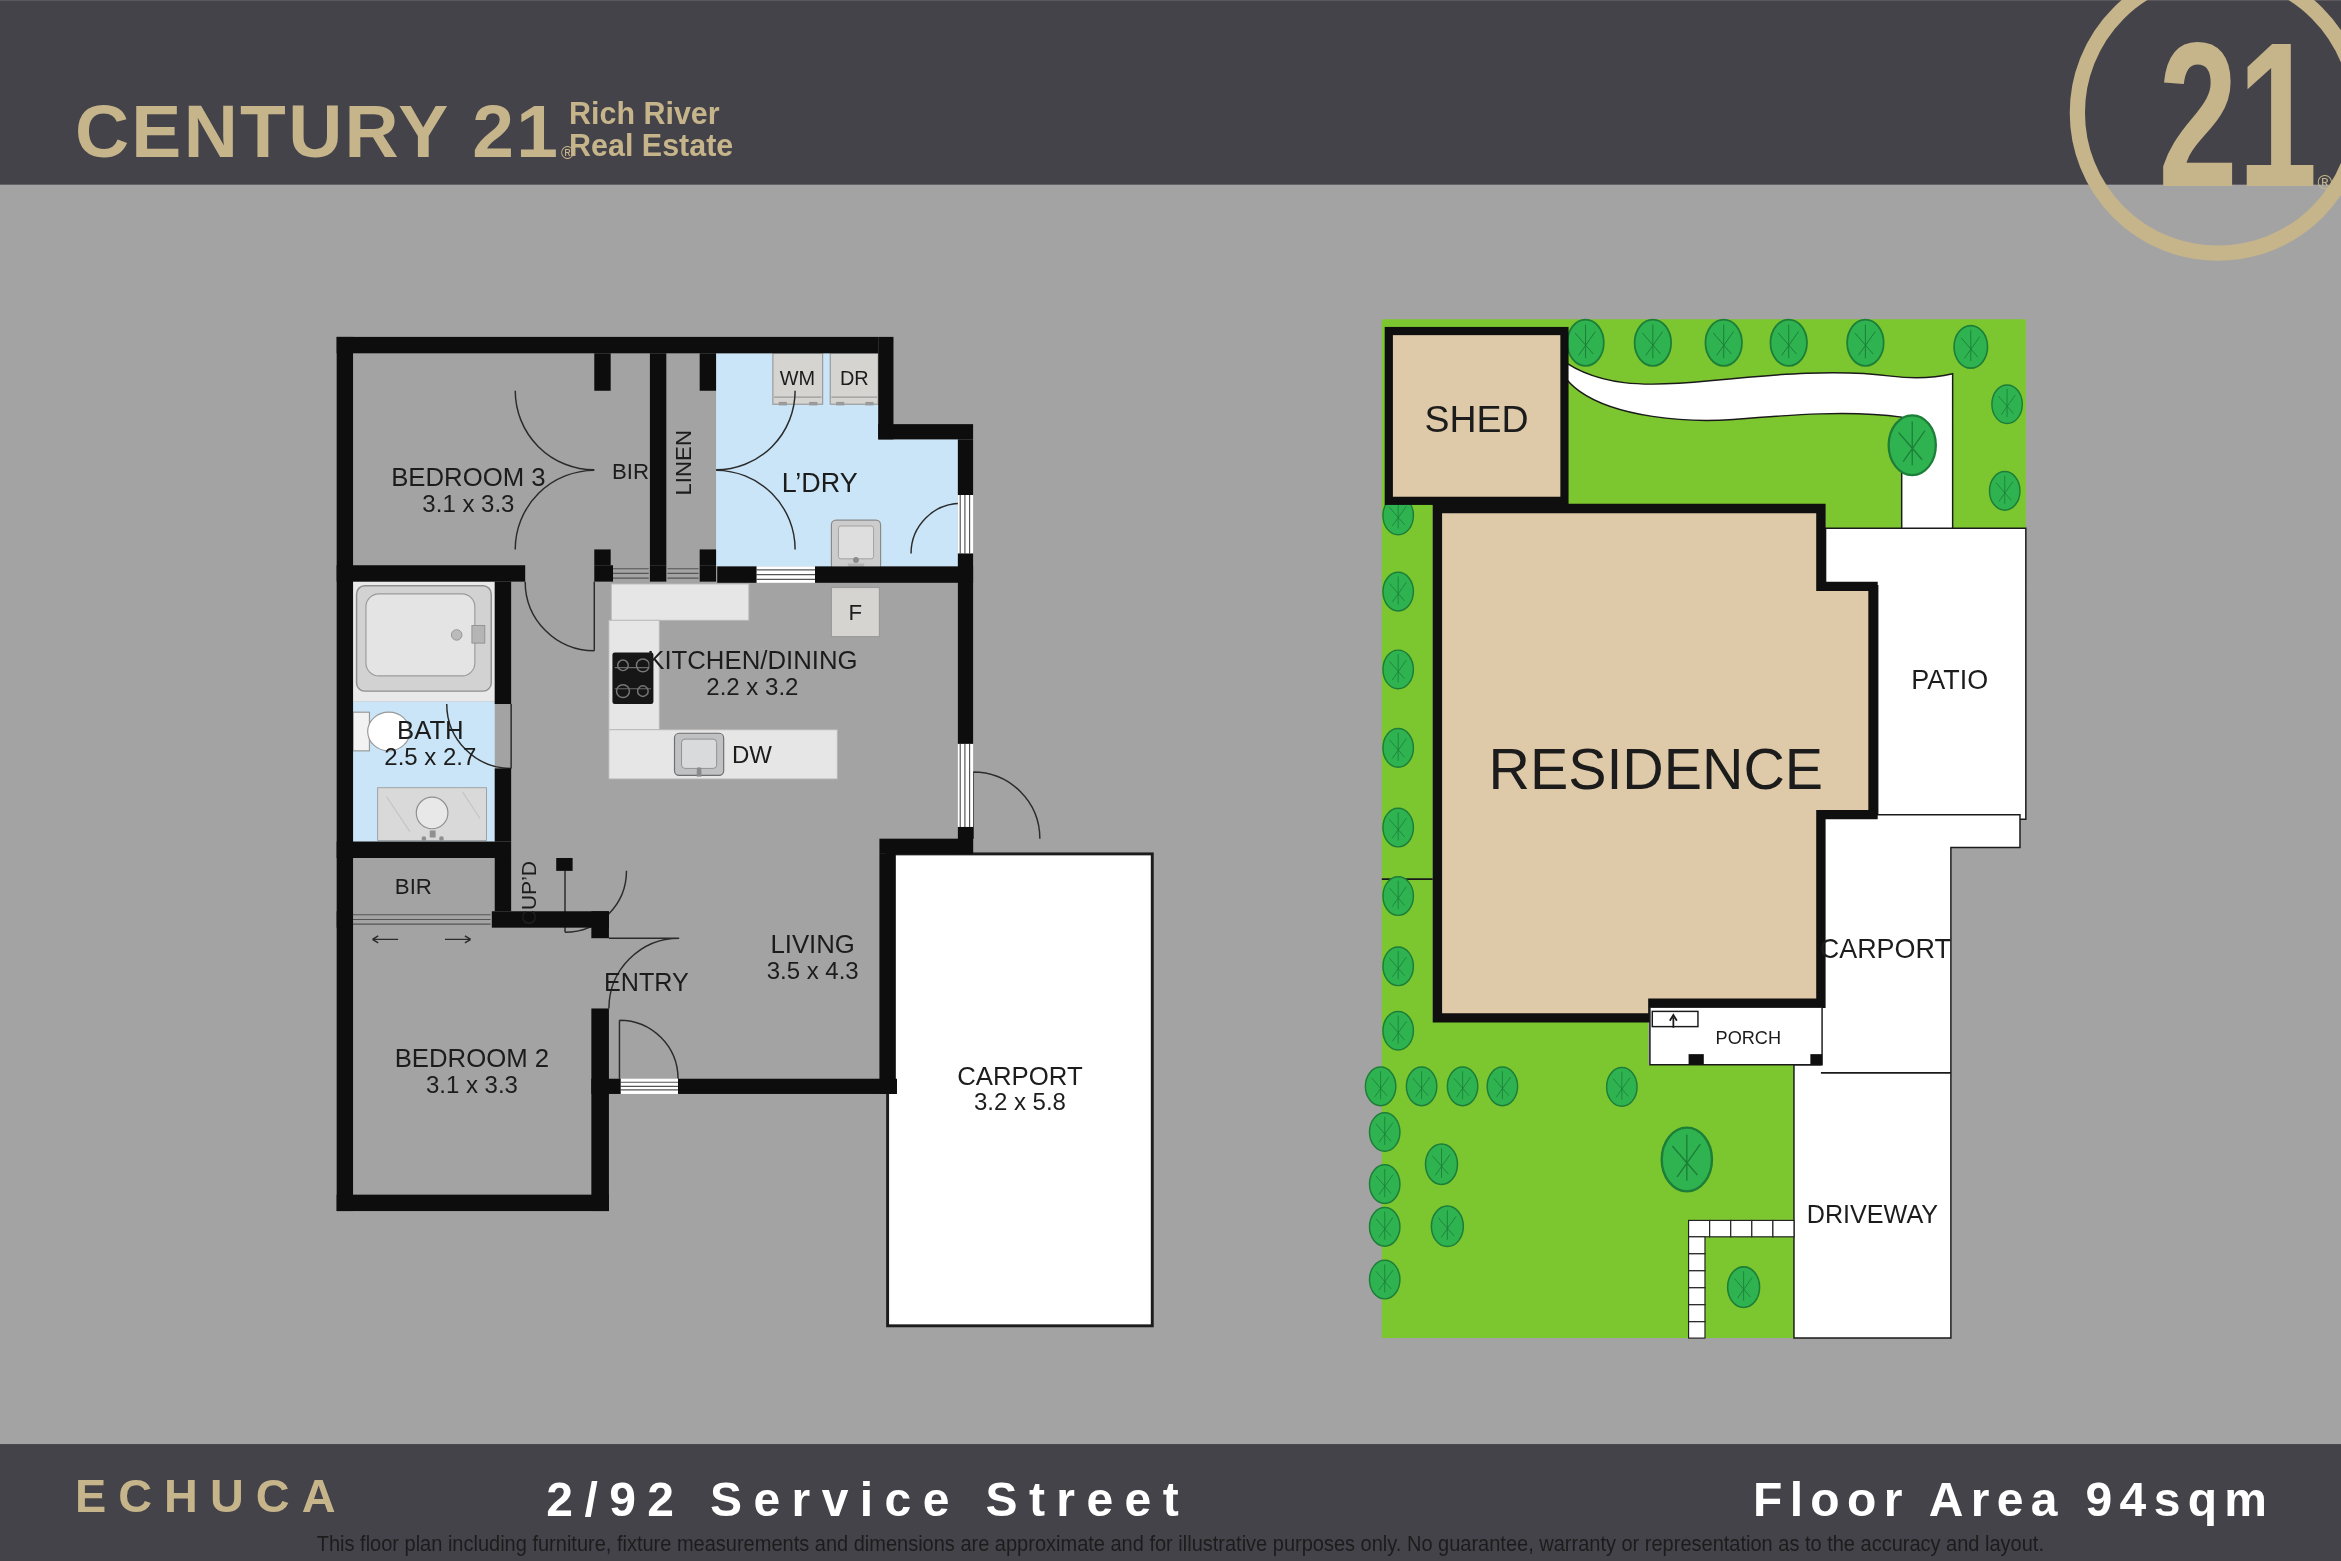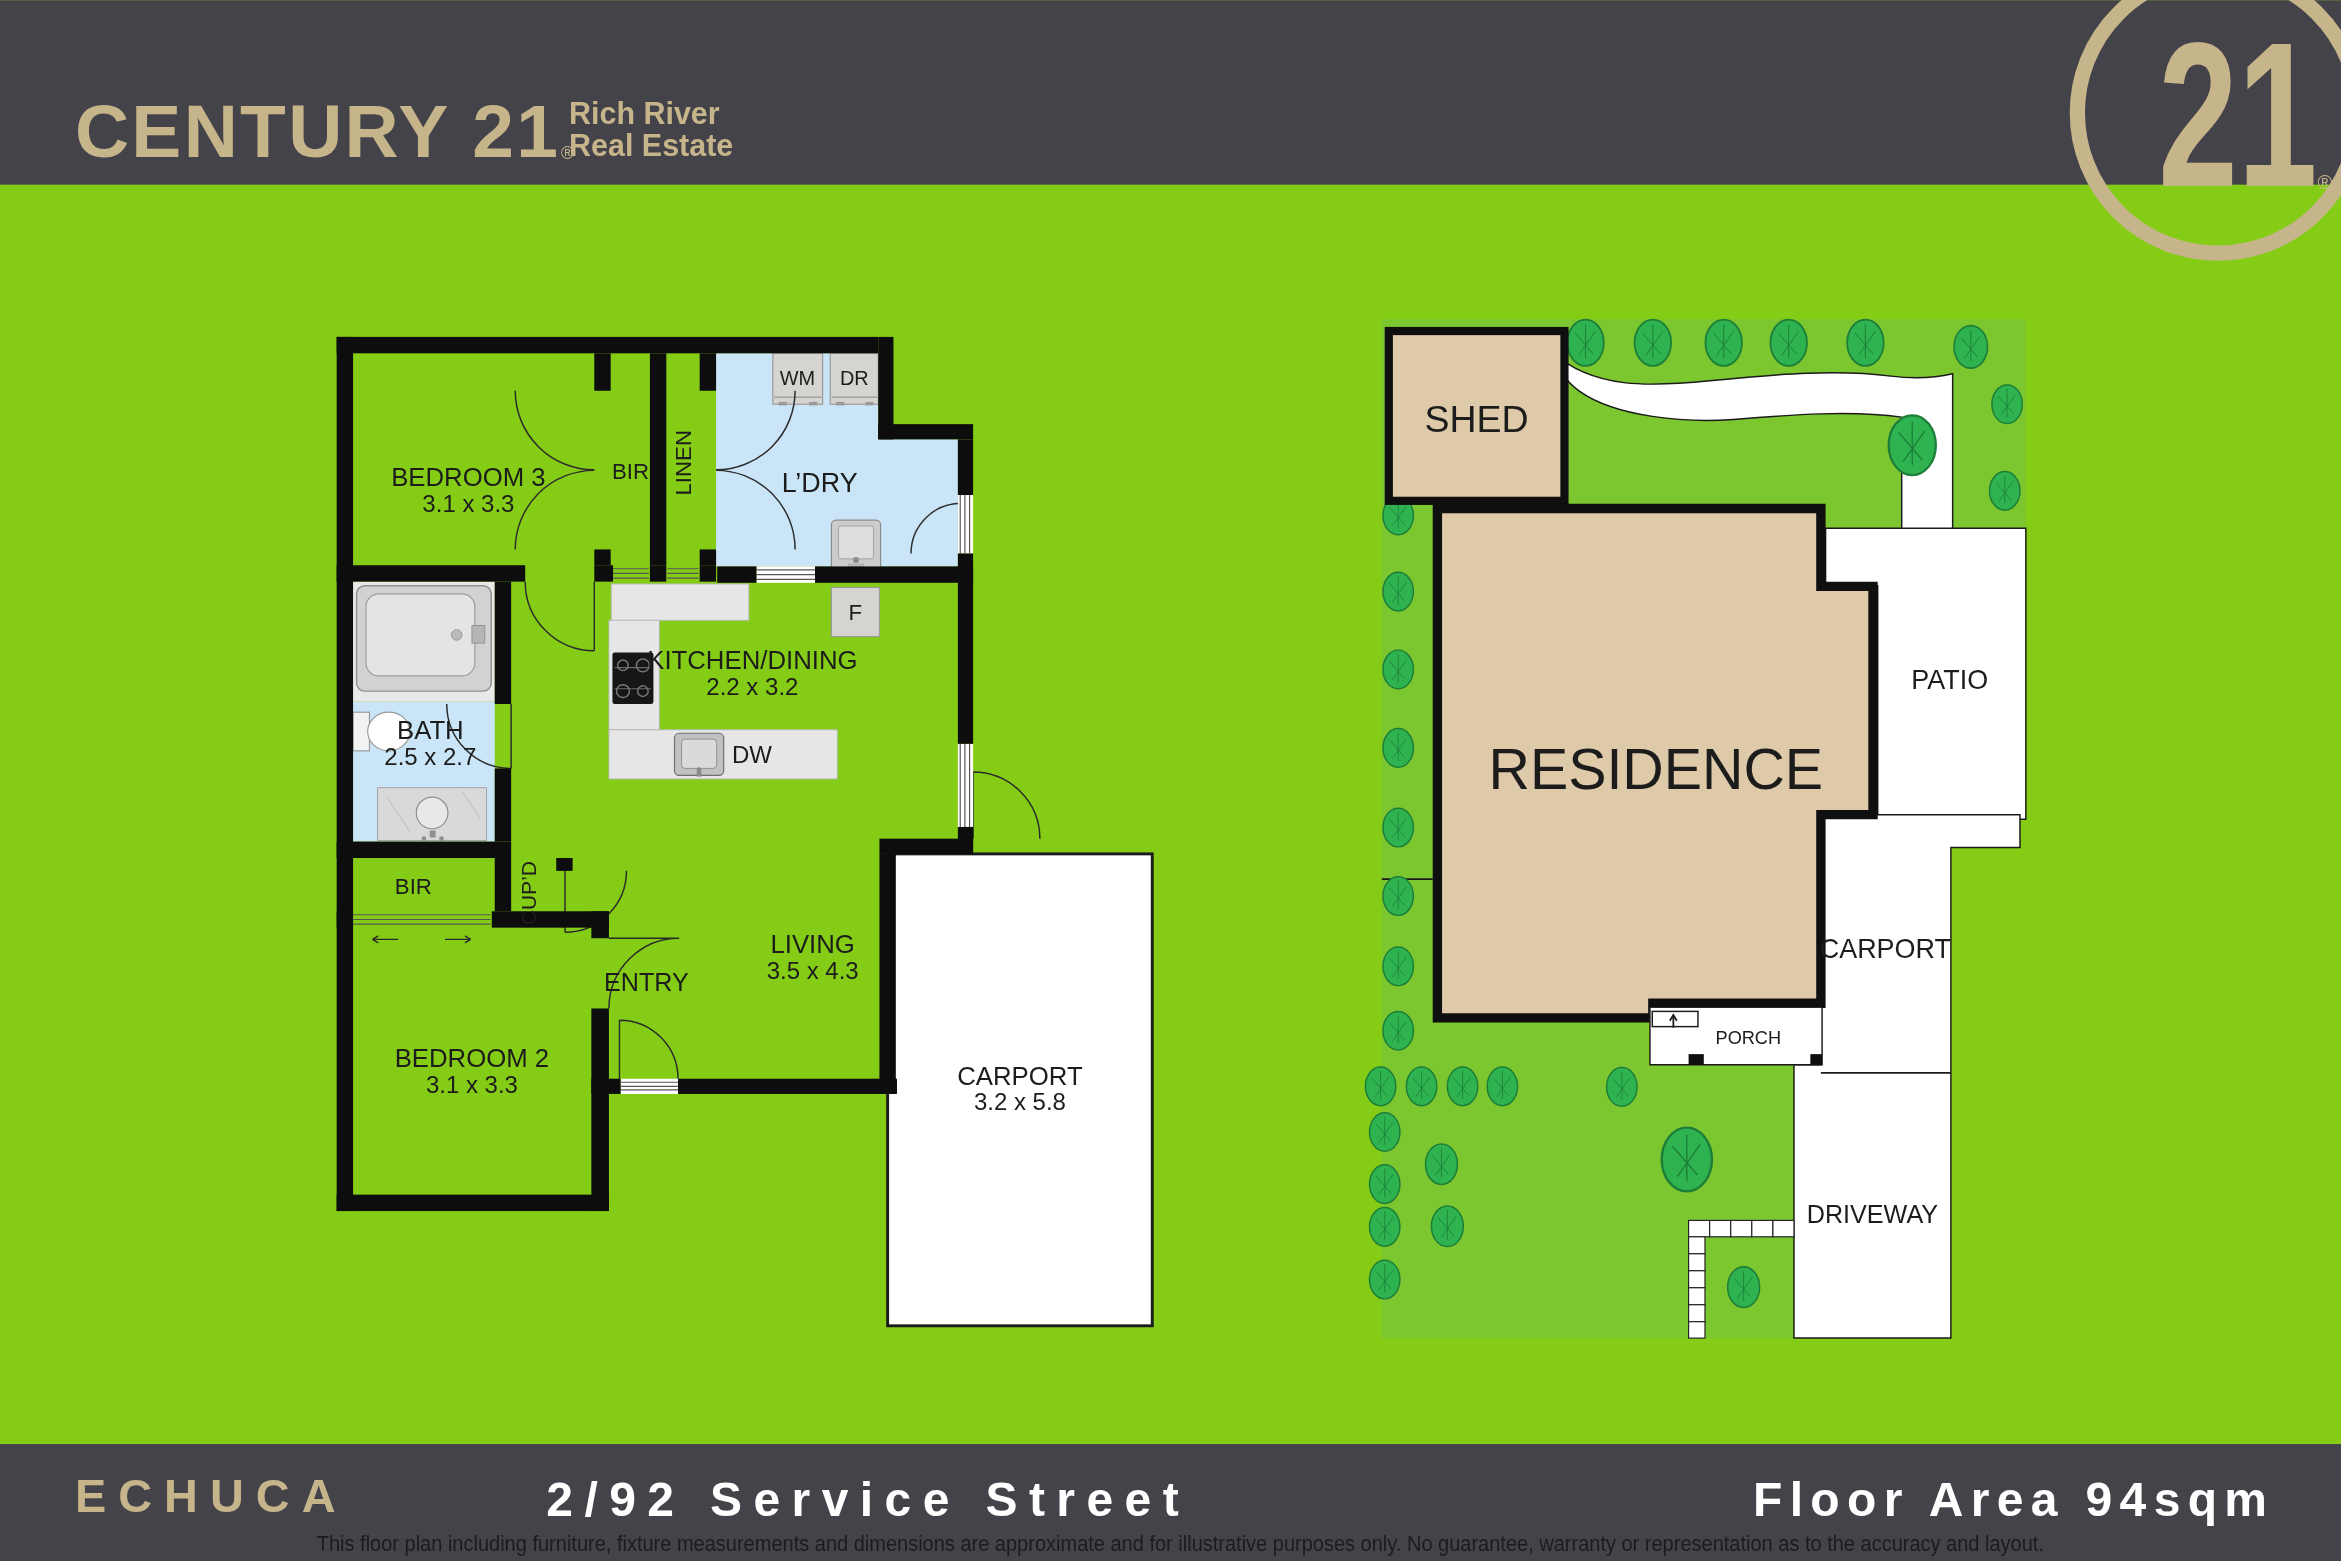--- a/index.html
+++ b/index.html
@@ -1,16 +1,16 @@
 <!DOCTYPE html>
 <html style="font-size:9.4px"><head>
 <meta charset="utf-8">
 <style>
   html,body{margin:0;padding:0;background:#ffffff;}
-  .page{width:2342px;height:1562px;position:relative;background:#84cc16;overflow:hidden;}
+  .page{width:2342px;height:1562px;position:relative;background:#a3a3a3;overflow:hidden;}
   svg{display:block;}
   text{font-family:"Liberation Sans", sans-serif;fill:#1c1c1c;}
   .plan-label{font-size:44px;}
   .plan-dim{font-size:41px;}
   .plan-small{font-size:38px;}
   .mid{text-anchor:middle;}
   .gold{fill:#c6b58a;}
   .white-t{fill:#ffffff;}
   .wall{fill:#0d0d0d;}
   .winline{stroke:#555;stroke-width:2;fill:none;}

